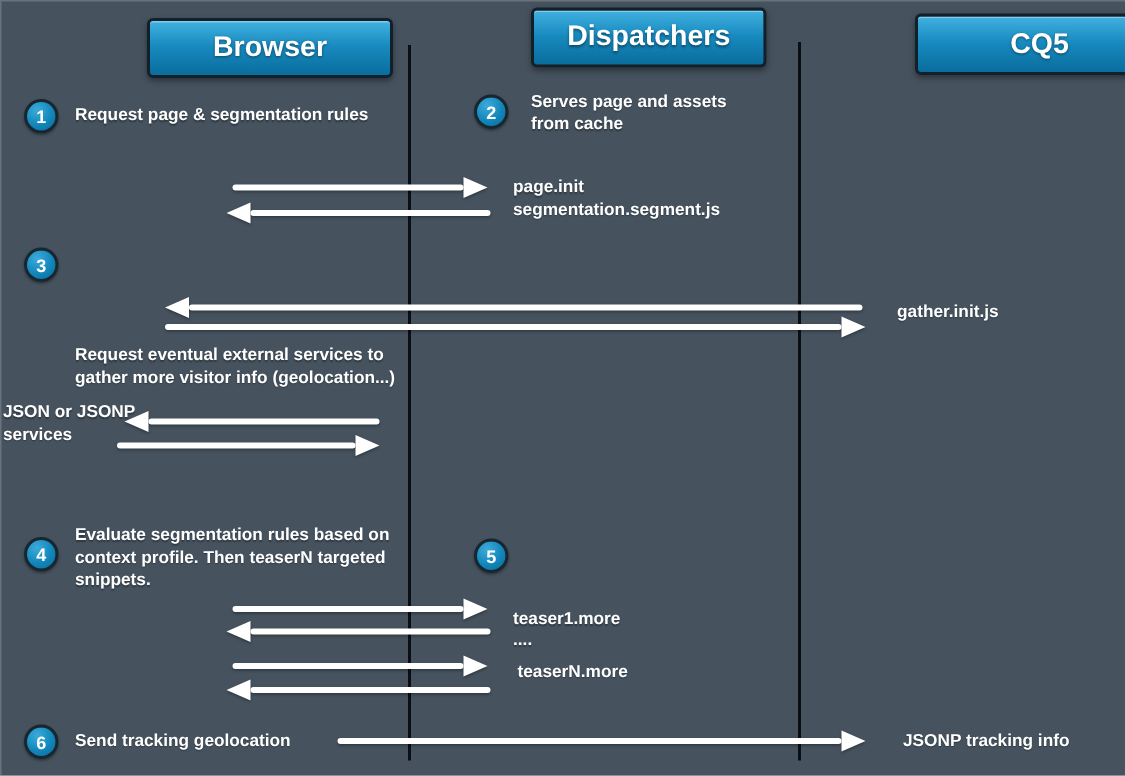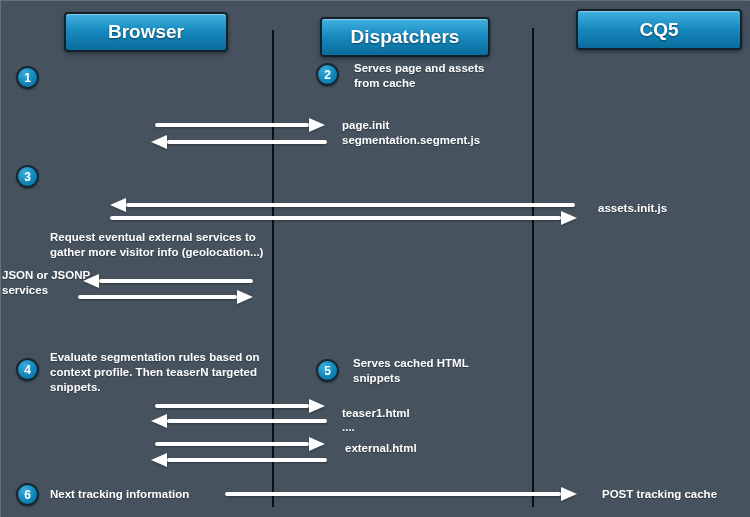--- a/index.html
+++ b/index.html
@@ -15,20 +15,21 @@
   .col-btn {
     position: absolute;
     background: linear-gradient(180deg, #41b1e0 0%, #1789be 48%, #0a6d9d 100%);
     border: 2px solid #11202b;
     border-radius: 4px;
     box-shadow: 0 2px 4px rgba(0,0,0,.4), inset 0 1px 0 rgba(255,255,255,.35);
     color: #ffffff; font-weight: bold; font-size: 19px;
     display: flex; align-items: center; justify-content: center;
     text-shadow: 0 1px 2px rgba(0,0,0,.45);
     box-sizing: border-box;
+    margin-left: 34px;
   }
   .lifeline {
     position: absolute; width: 2px;
     background: #0b0e12;
   }
   .stepnum {
     position: absolute; width: 23px; height: 23px; box-sizing: border-box;
     border-radius: 50%;
     background: radial-gradient(circle at 35% 28%, #3cabdb, #1286ba 55%, #0a6a99);
     border: 2px solid #17262f;
@@ -59,28 +60,29 @@
 <body>
 
 <div id="canvas">
 
   <div class="lifeline" style="left:272px; top:30px; height:477px"></div>
   <div class="lifeline" style="left:532px; top:28px; height:479px"></div>
 
   <div class="col-btn" style="left:64px; top:12px; width:164px; height:40px">
       <span>Browser</span>
     </div>
-  <div class="col-btn" style="left:320px; top:17px; width:170px; height:40px">
+  <div class="col-btn" style="left:320px; top:5px; width:157px; height:40px">
       <span>Dispatchers</span>
     </div>
   <div class="col-btn" style="left:576px; top:9px; width:166px; height:41px">
       <span>CQ5</span>
     </div>
 
   <div class="stepnum" style="left:16px; top:66px">1</div>
+  <div class="txt" style="left:50px; top:70px">Request page &amp; segmentation rules</div>
 
   <div class="stepnum" style="left:316px; top:63px">2</div>
   <div class="txt" style="left:354px; top:61px">Serves page and assets
 from cache</div>
 
   <div class="arrow right" style="left:155px; top:118px; width:170px">
       <span class="shaft"></span>
       <span class="head"></span>
     </div>
   <div class="arrow left" style="left:151px; top:135px; width:176px">
@@ -93,21 +95,21 @@
   <div class="stepnum" style="left:16px; top:165px">3</div>
 
   <div class="arrow left" style="left:110px; top:198px; width:465px">
       <span class="head"></span>
       <span class="shaft"></span>
     </div>
   <div class="arrow right" style="left:110px; top:211px; width:467px">
       <span class="shaft"></span>
       <span class="head"></span>
     </div>
-  <div class="txt" style="left:598px; top:201px">assets.init.js</div>
+  <div class="txt" style="left:598px; top:201px">gather.init.js</div>
 
   <div class="txt" style="left:50px; top:230px">Request eventual external services to
 gather more visitor info (geolocation...)</div>
 
   <div class="txt" style="left:2px; top:268px">JSON or JSONP
 services</div>
   <div class="arrow left" style="left:83px; top:274px; width:170px">
       <span class="head"></span>
       <span class="shaft"></span>
     </div>
@@ -116,44 +118,42 @@
       <span class="head"></span>
     </div>
 
 
   <div class="stepnum" style="left:16px; top:358px">4</div>
   <div class="txt" style="left:50px; top:350px">Evaluate segmentation rules based on
 context profile. Then teaserN targeted
 snippets.</div>
 
   <div class="stepnum" style="left:316px; top:359px">5</div>
-  <div class="txt" style="left:353px; top:356px">Serves cached HTML
-snippets</div>
 
   <div class="arrow right" style="left:155px; top:399px; width:170px">
       <span class="shaft"></span>
       <span class="head"></span>
     </div>
   <div class="arrow left" style="left:151px; top:414px; width:176px">
       <span class="head"></span>
       <span class="shaft"></span>
     </div>
-  <div class="txt" style="left:342px; top:406px">teaser1.html</div>
+  <div class="txt" style="left:342px; top:406px">teaser1.more</div>
   <div class="txt" style="left:342px; top:420px">....</div>
   <div class="arrow right" style="left:155px; top:437px; width:170px">
       <span class="shaft"></span>
       <span class="head"></span>
     </div>
-  <div class="txt" style="left:345px; top:441px">external.html</div>
+  <div class="txt" style="left:345px; top:441px">teaserN.more</div>
   <div class="arrow left" style="left:151px; top:453px; width:176px">
       <span class="head"></span>
       <span class="shaft"></span>
     </div>
 
   <div class="stepnum" style="left:16px; top:483px">6</div>
-  <div class="txt" style="left:50px; top:487px">Next tracking information</div>
+  <div class="txt" style="left:50px; top:487px">Send tracking geolocation</div>
   <div class="arrow right" style="left:225px; top:487px; width:352px">
       <span class="shaft"></span>
       <span class="head"></span>
     </div>
-  <div class="txt" style="left:602px; top:487px">POST tracking cache</div>
+  <div class="txt" style="left:602px; top:487px">JSONP tracking info</div>
 
 </div>
 
 </body></html>

